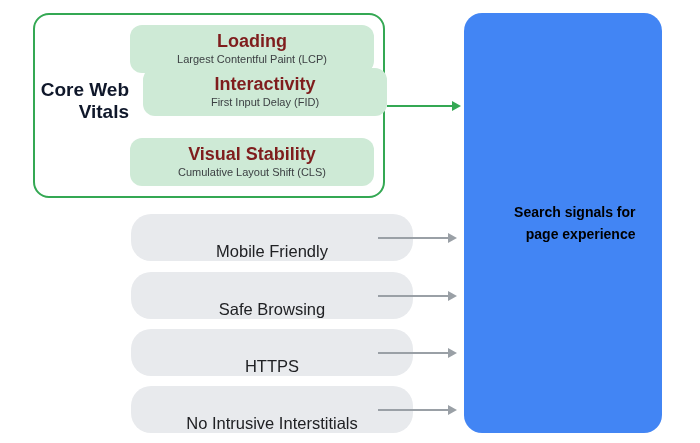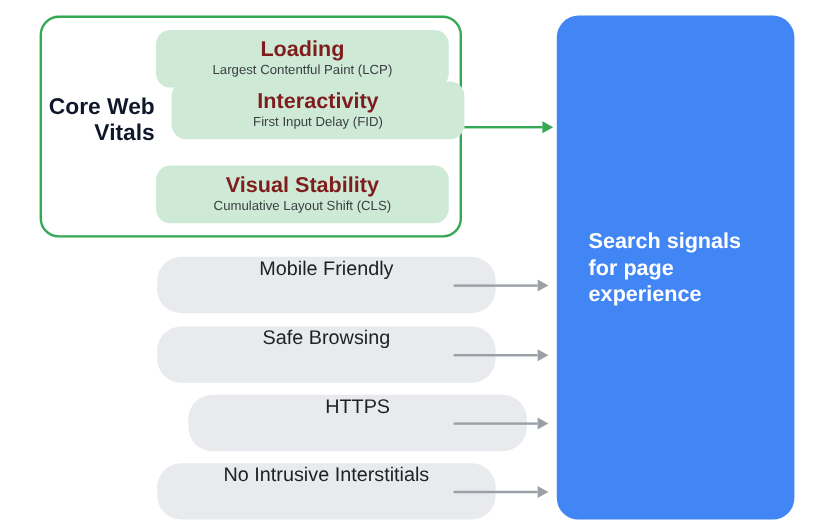--- a/index.html
+++ b/index.html
@@ -63,47 +63,47 @@
   }
 
   
   .signal-box {
     position: absolute;
     left: 131px;
     width: 282px; height: 47px;
     background: #E8EAED;
     border-radius: 20px;
     display: flex;
-    align-items: flex-start;
+    align-items: flex-end;
     justify-content: center;
     color: #202124;
     font-size: 16.5px;
     line-height: 20px;
   }
   .signal-box.s0 { top: 214px; }
   .signal-box.s1 { top: 272px; }
-  .signal-box.s2 { top: 329px; margin-left: 26px; }
+  .signal-box.s2 { top: 329px; }
   .signal-box.s3 { top: 386px; }
 
   
   .result-box {
     position: absolute;
     left: 464px; top: 13px;
     width: 198px; height: 420px;
     background: #4285F4;
     border-radius: 18px;
     display: flex;
     align-items: center;
     justify-content: center;
   }
   .result-label {
     width: 145px;
-    text-align: left;
-    color: #ffffff;
-    font-size: 18px;
+    text-align: right;
+    color: #000000;
+    font-size: 14px;
     font-weight: bold;
     line-height: 22px;
   }
 
   
   .arrow {
     position: absolute;
     height: 2px;
     background: currentColor;
   }

